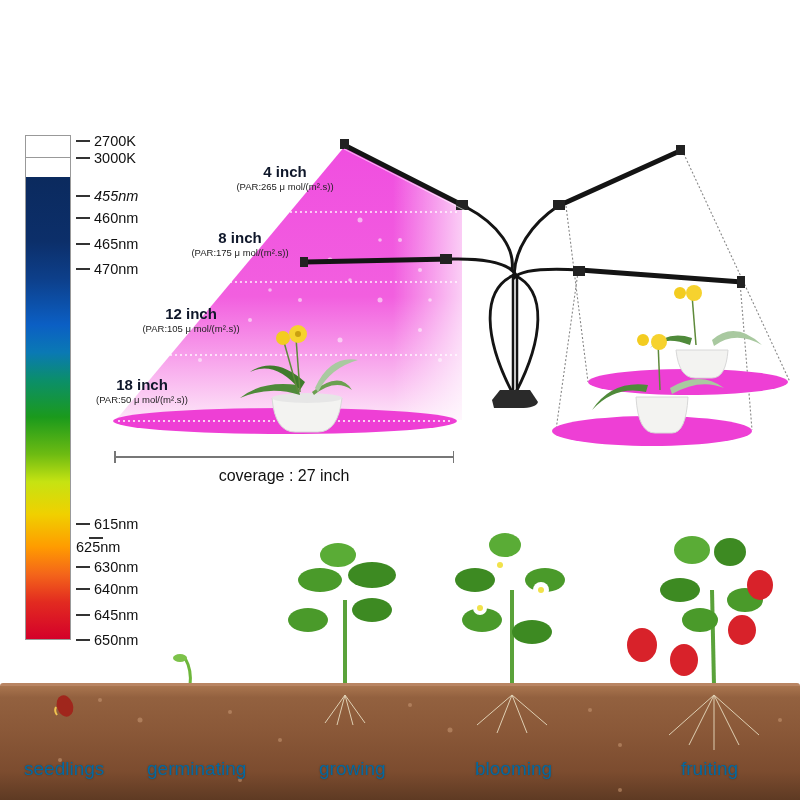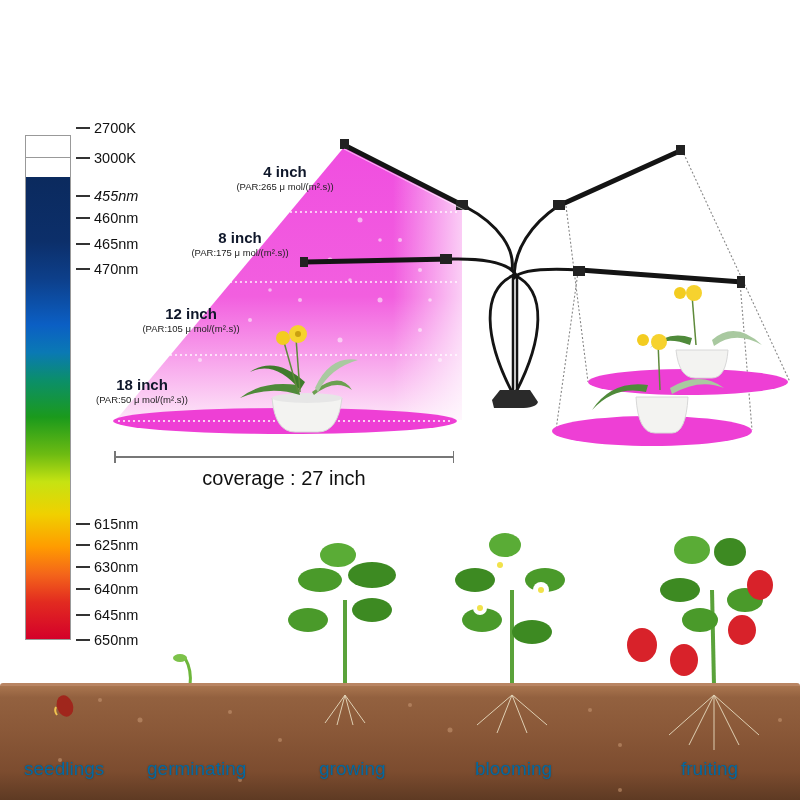--- a/index.html
+++ b/index.html
@@ -22,39 +22,39 @@
   .cone { position: absolute; left: 0; top: 0; width: 800px; height: 800px; }
 
   .height-label { position: absolute; text-align: center; }
   .height-label .h { font-size: 15px; font-weight: bold; color: #0f172a; display: block; }
   .height-label .par { font-size: 9.5px; color: #222; display: block; margin-top: 1px; }
 
   .coverage-line { position: absolute; left: 114px; top: 456px; width: 340px; height: 1.5px; background: #777; }
   .coverage-line::before, .coverage-line::after { content: ""; position: absolute; top: -5px; width: 1.5px; height: 12px; background: #777; }
   .coverage-line::before { left: 0; }
   .coverage-line::after { right: 0; }
-  .coverage-text { position: absolute; left: 114px; width: 340px; top: 467px; text-align: center; font-size: 20px; color: #111; }
+  .coverage-text { position: absolute; left: 114px; width: 340px; top: 467px; text-align: center; font-size: 16px; color: #111; }
 
   
   .soil { position: absolute; left: 0; top: 686px; width: 800px; height: 114px;
     background: linear-gradient(to bottom, #a9754f 0%, #93613f 10%, #8a5838 40%, #7c4c2f 75%, #5e3a23 100%); }
   .soil-top { position: absolute; left: 0; top: 683px; width: 800px; height: 8px; background: #b98563; border-radius: 3px; }
 
   .stage-label { position: absolute; top: 758px; font-size: 19px; color: #0369a1; text-shadow: 0 0 2px rgba(0,0,0,0.3); }
 </style>
 </head>
 <body>
 
 <div class="spectrum">
   <div class="white1"></div>
   <div class="white2"></div>
   <div class="grad"></div>
 </div>
 
-<div class="tick" style="top:120px;">
+<div class="tick" style="top:133px;">
     <span class="dash"></span>
     <span>2700K</span>
   </div>
 <div class="tick" style="top:150px;">
     <span class="dash"></span>
     <span>3000K</span>
   </div>
 <div class="tick" style="top:188px;font-style:italic;">
     <span class="dash"></span>
     <span>455nm</span>
@@ -68,21 +68,21 @@
     <span>465nm</span>
   </div>
 <div class="tick" style="top:261px;">
     <span class="dash"></span>
     <span>470nm</span>
   </div>
 <div class="tick" style="top:516px;">
     <span class="dash"></span>
     <span>615nm</span>
   </div>
-<div class="tick" style="top:537px;">
+<div class="tick" style="top:537px;flex-direction:column;">
     <span class="dash"></span>
     <span>625nm</span>
   </div>
 <div class="tick" style="top:559px;">
     <span class="dash"></span>
     <span>630nm</span>
   </div>
 <div class="tick" style="top:581px;">
     <span class="dash"></span>
     <span>640nm</span>

